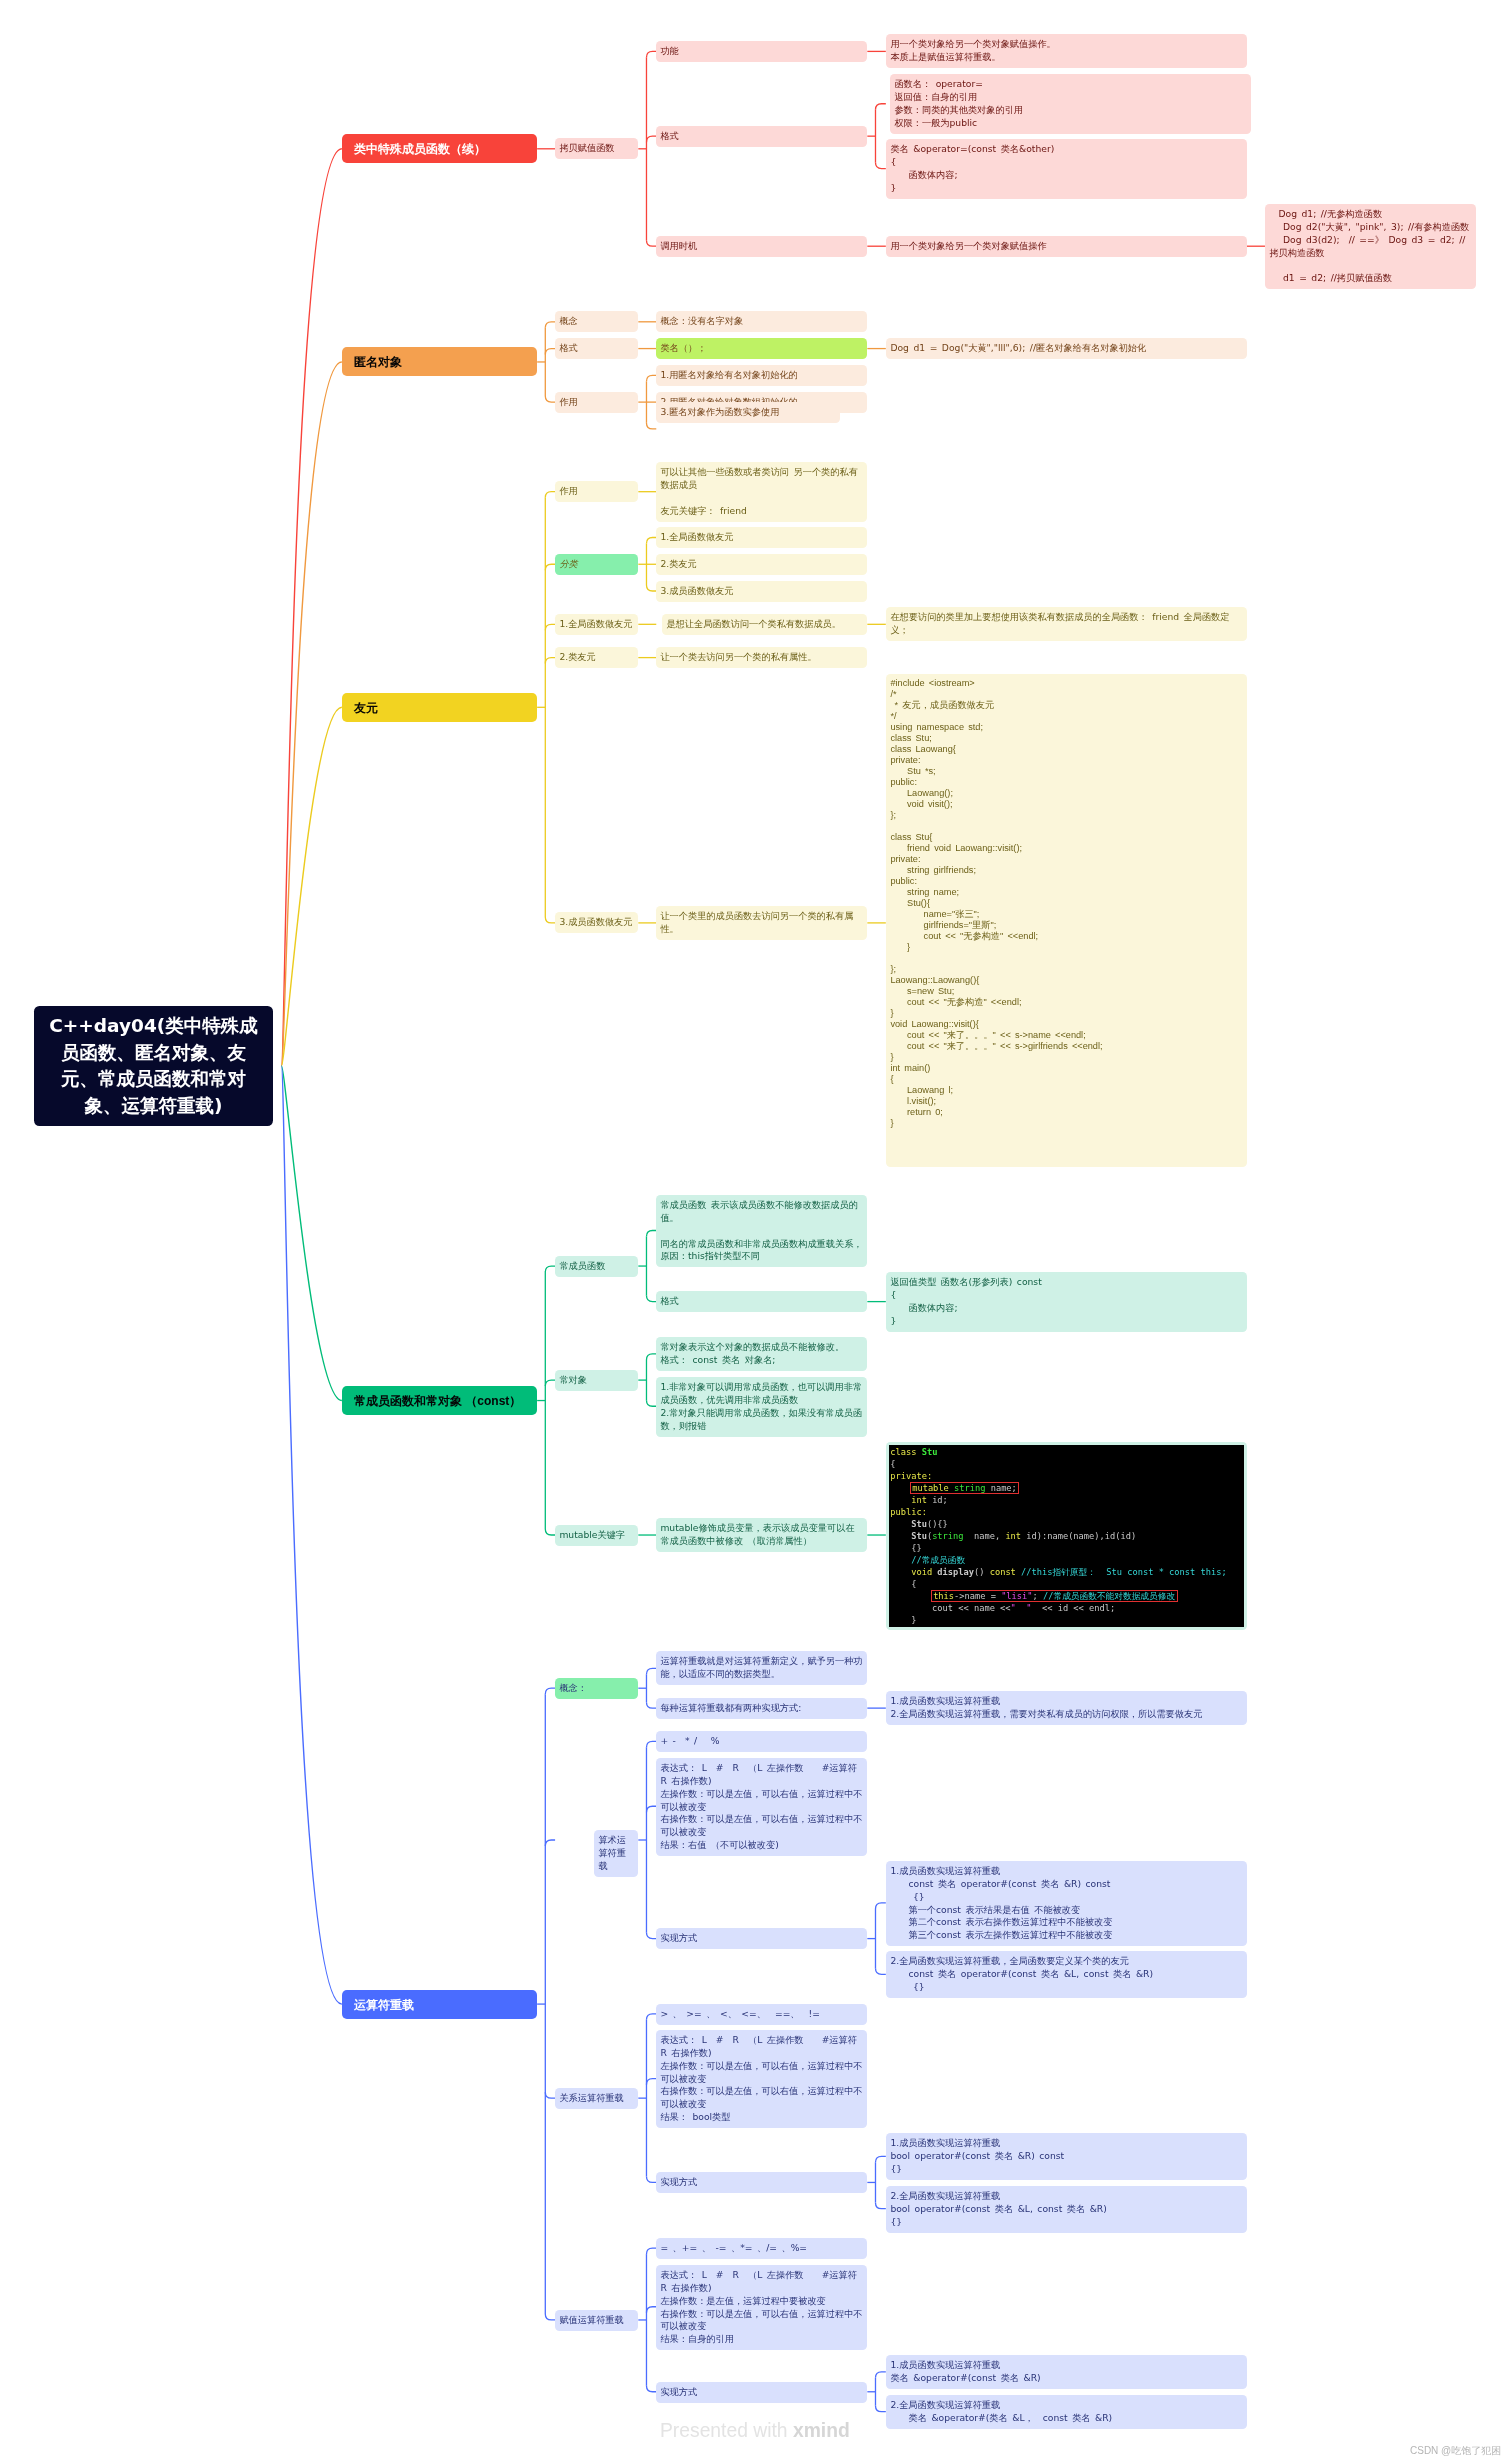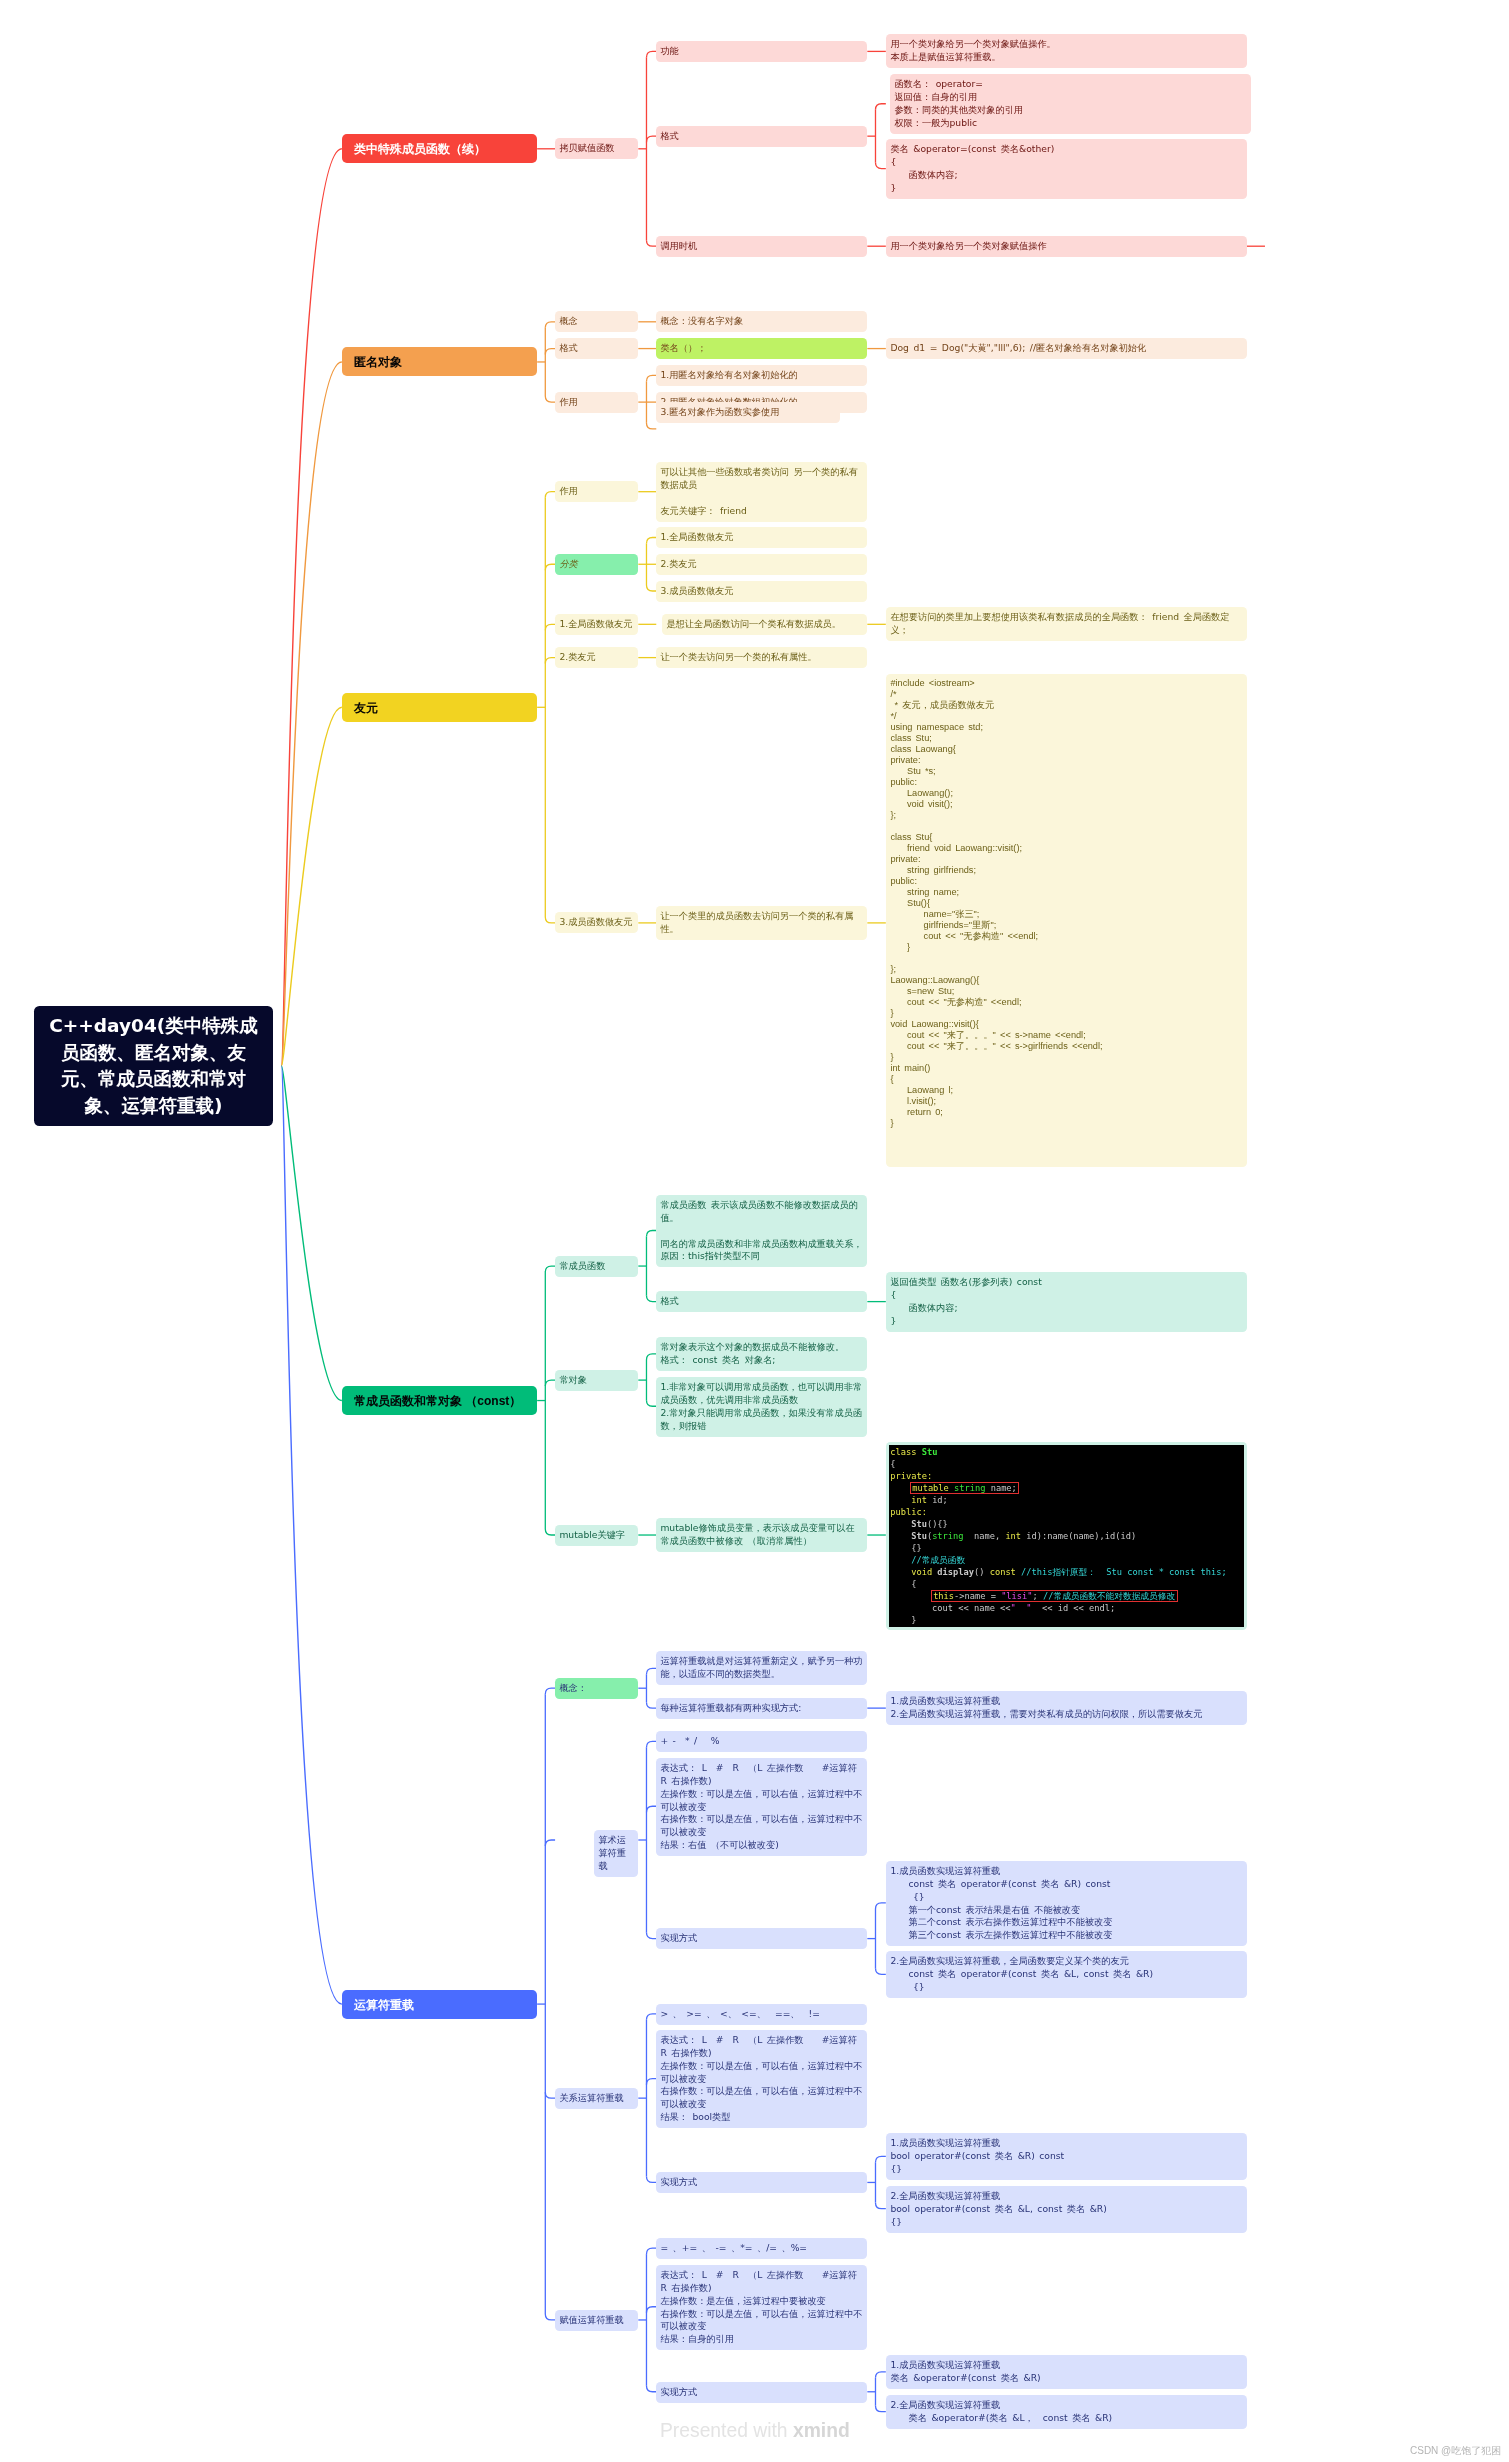--- a/index.html
+++ b/index.html
@@ -163,20 +163,27 @@
 {
     函数体内容;
 }</div>
     </div>
     <div class="nd" style="left: 656px; width: 211px; top: 236px;">
       <div class="bx txt-bx" style="background: rgb(253, 217, 215); color: rgb(107, 20, 16);">调用时机</div>
     </div>
     <div class="nd" style="left: 886px; width: 361px; top: 236px;">
       <div class="bx txt-bx" style="background: rgb(253, 217, 215); color: rgb(107, 20, 16);">用一个类对象给另一个类对象赋值操作</div>
     </div>
+    <div class="nd" style="left: 1265px; width: 211px; top: 204px;">
+      <div class="bx txt-bx" style="background: rgb(253, 217, 215); color: rgb(107, 20, 16);">  Dog d1; //无参构造函数
+   Dog d2("大黄", "pink", 3); //有参构造函数
+   Dog d3(d2);  // ==》 Dog d3 = d2; //拷贝构造函数
+
+   d1 = d2; //拷贝赋值函数</div>
+    </div>
     <div class="nd" style="left: 342px; width: 195px; top: 347px;">
       <div class="bx brn-bx" style="background: rgb(244, 160, 79); color: rgb(5, 5, 5);">匿名对象</div>
     </div>
     <div class="nd" style="left: 555px; width: 83px; top: 311px;">
       <div class="bx txt-bx" style="background: rgb(252, 235, 222); color: rgb(116, 68, 26);">概念</div>
     </div>
     <div class="nd" style="left: 656px; width: 211px; top: 311px;">
       <div class="bx txt-bx" style="background: rgb(252, 235, 222); color: rgb(116, 68, 26);">概念：没有名字对象</div>
     </div>
     <div class="nd" style="left: 555px; width: 83px; top: 338px;">

